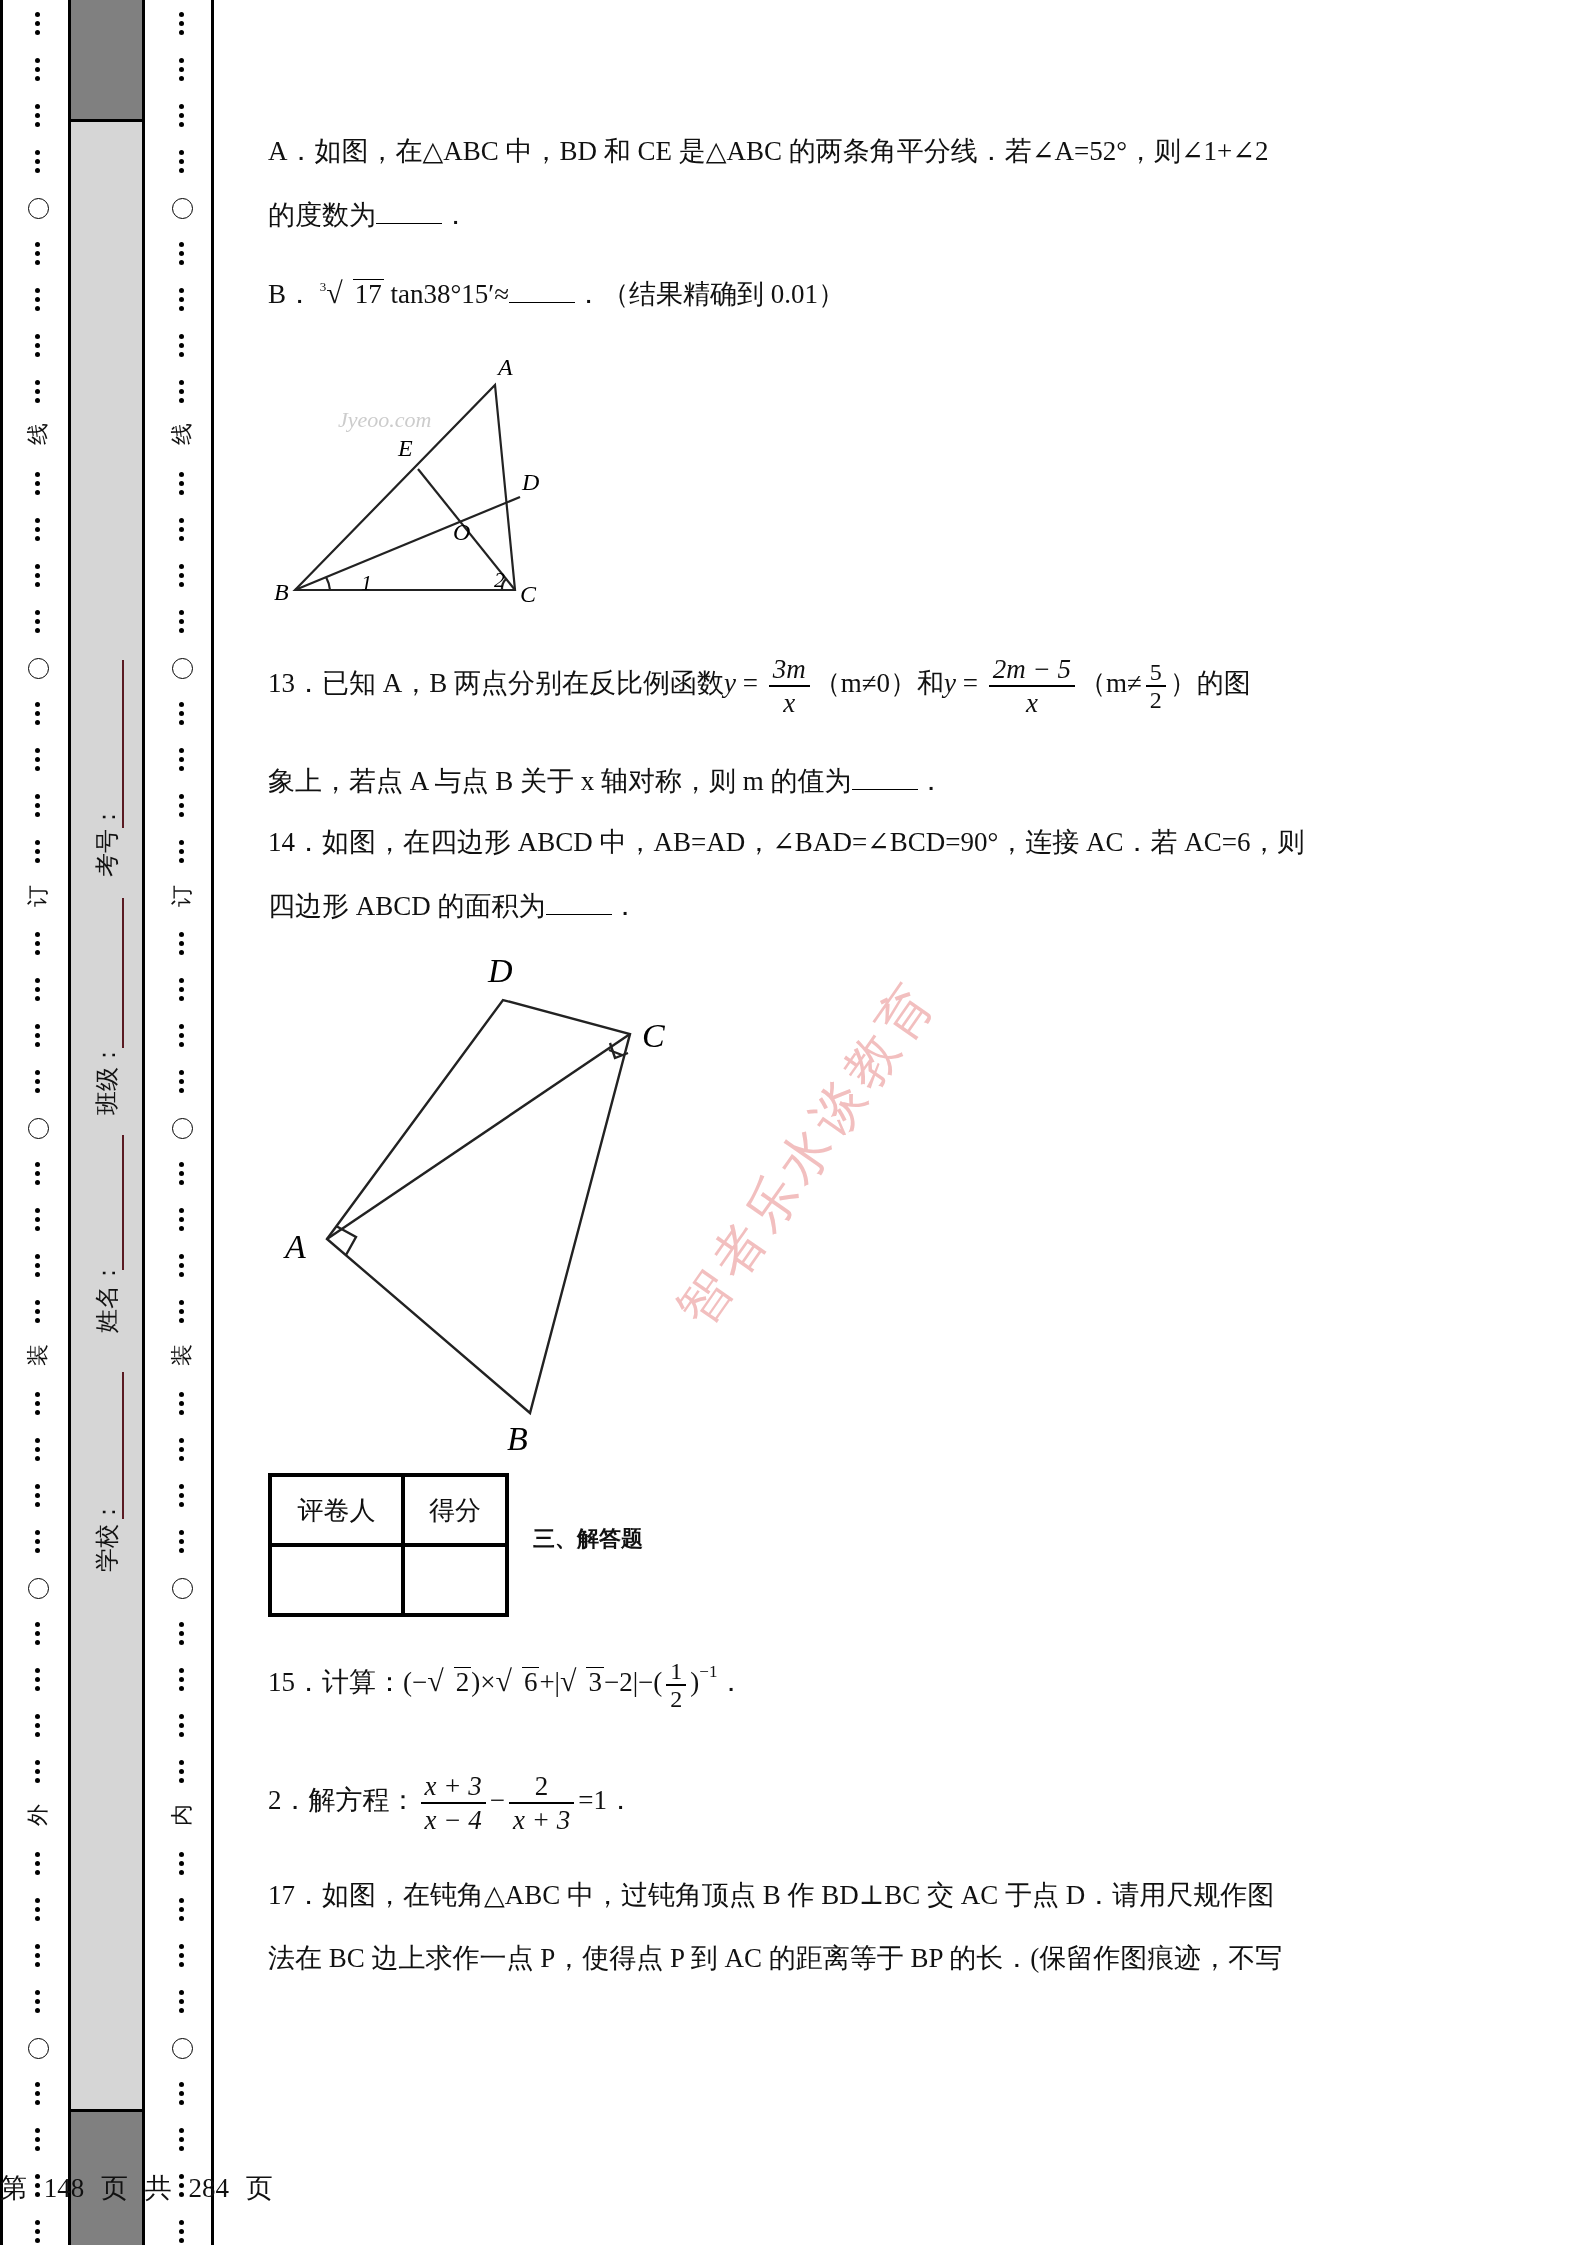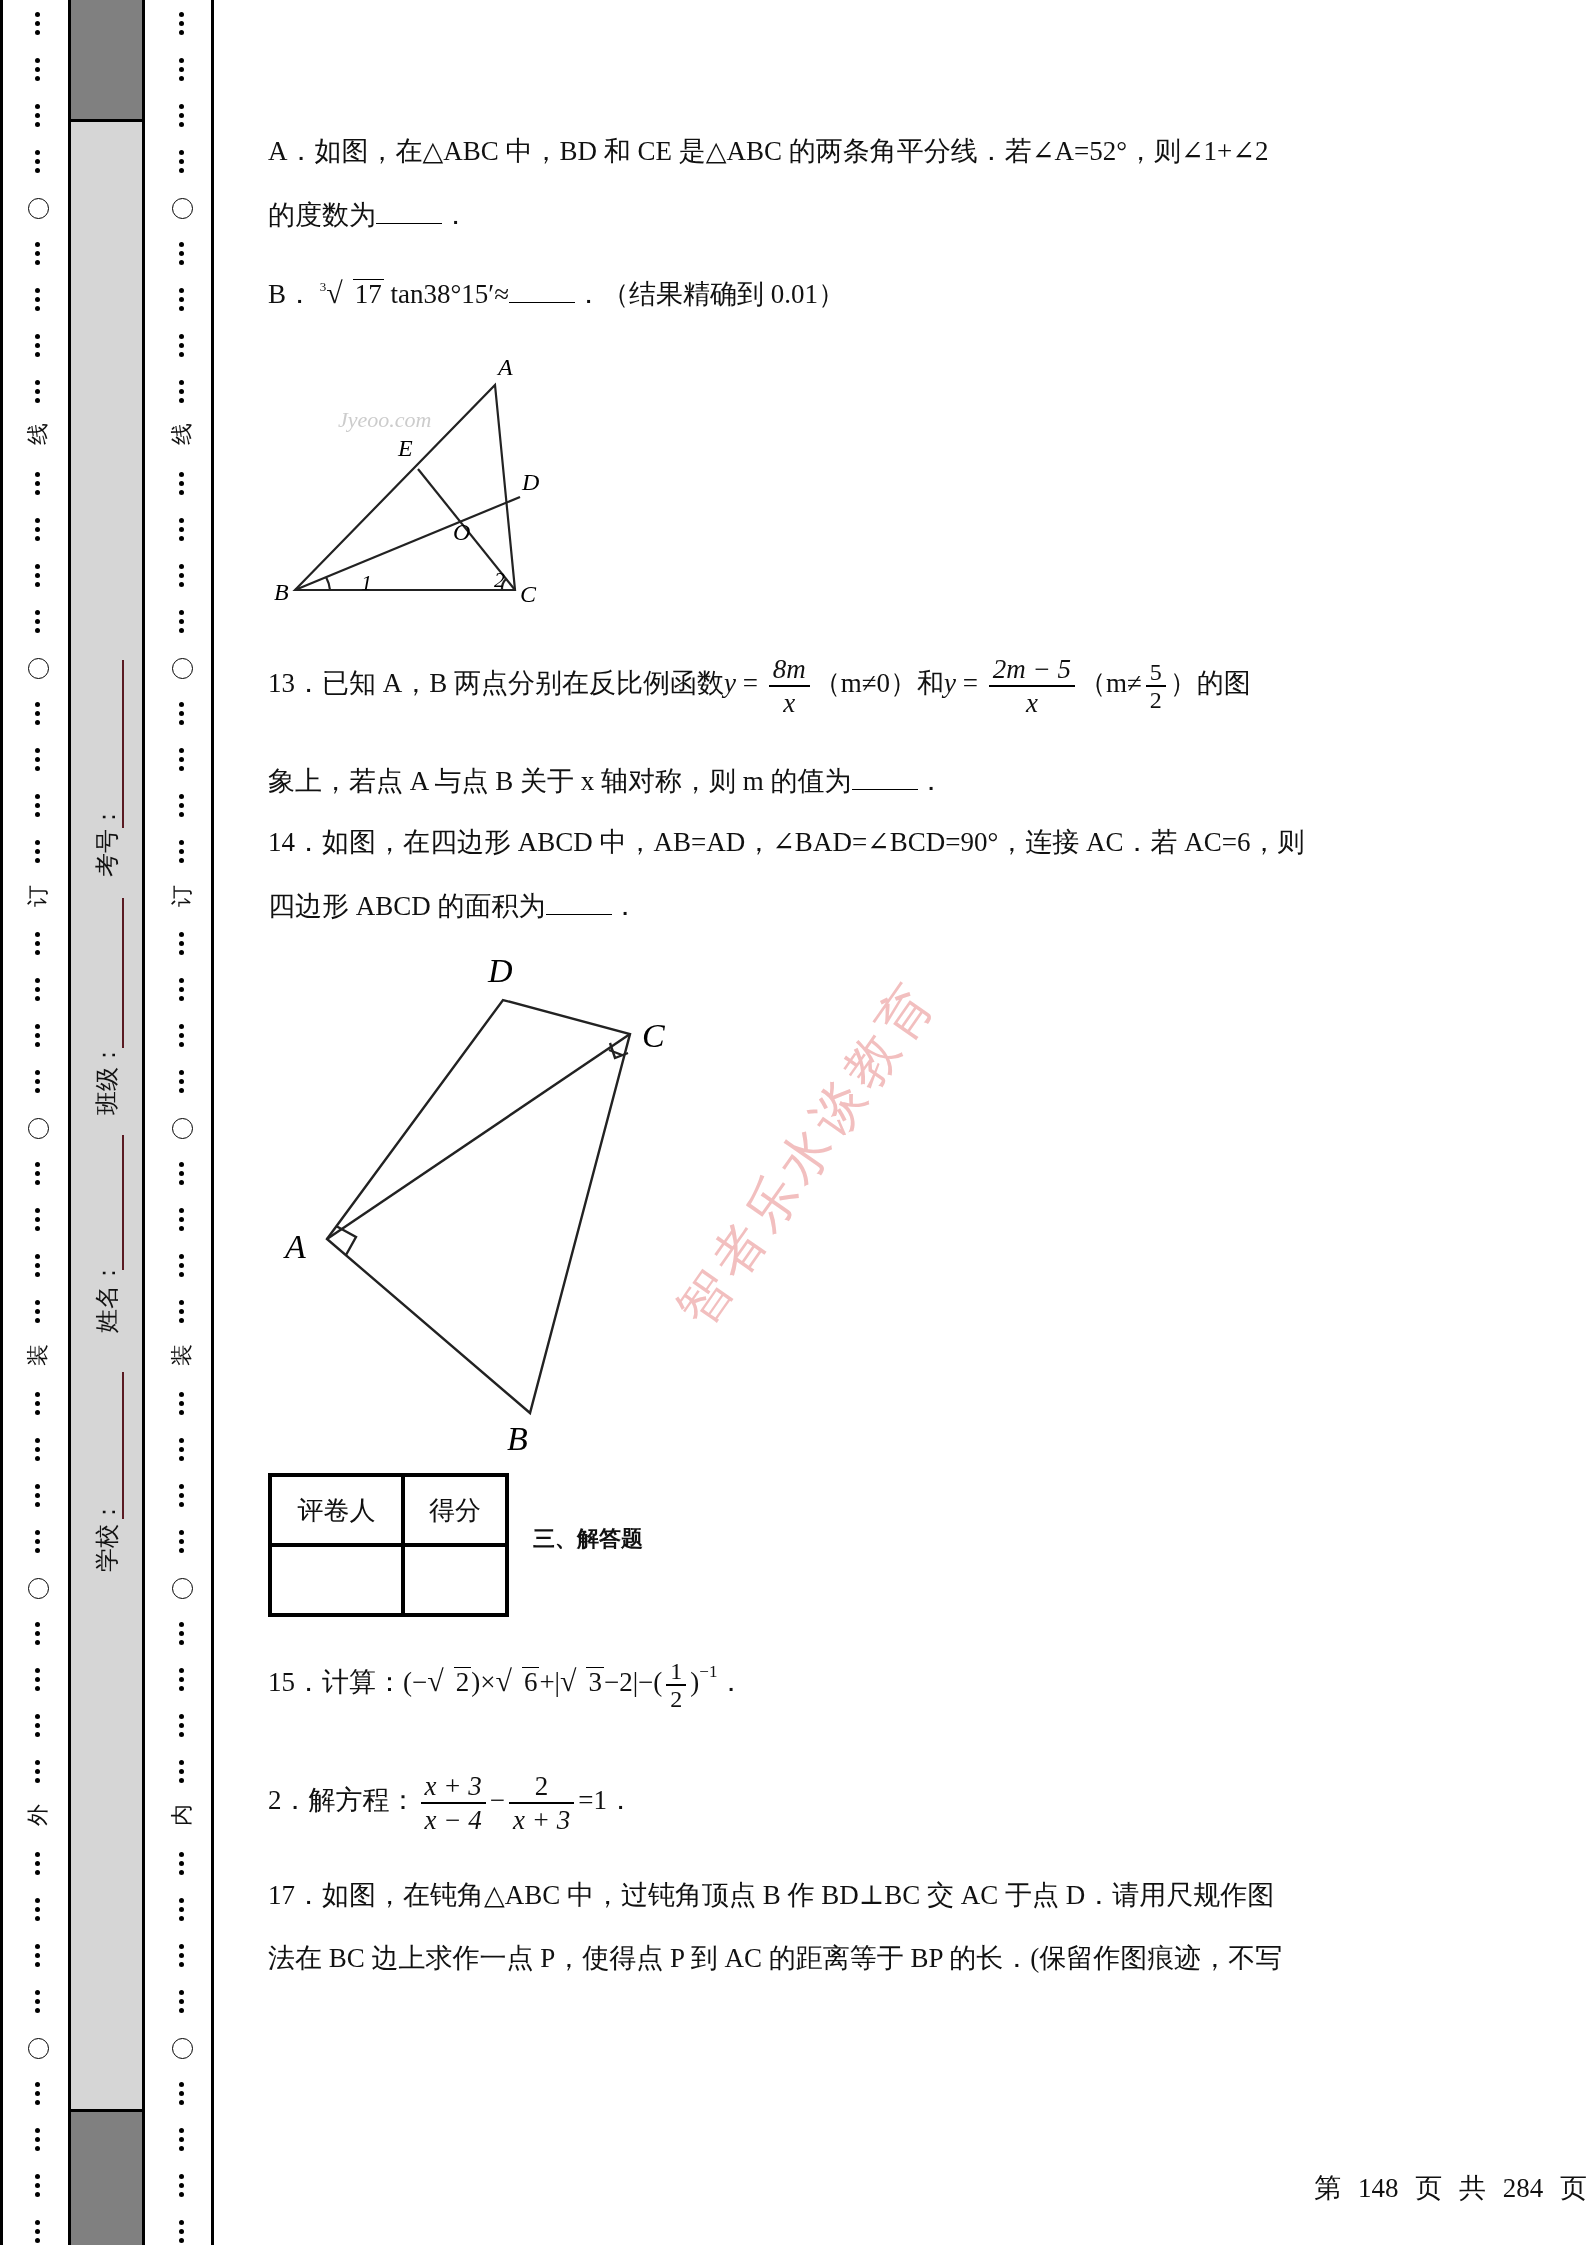--- a/index.html
+++ b/index.html
@@ -41,21 +41,21 @@
   .math { font-family: "Liberation Serif", serif; }
   .sqrt { display: inline-block; border-top: 1.6px solid #000; padding: 0 2px; margin-left: 10px; line-height: 28px; }
   .radical { font-size: 30px; }
   .sup { font-size: 17px; vertical-align: 14px; }
 
   table.score { position: absolute; border-collapse: collapse; }
   table.score td { border: 4px solid #000; width: 127px; height: 64px; text-align: center; font-size: 26px; font-family: "DejaVu Sans", sans-serif; }
   table.score td.c2 { width: 98px; }
 
   .section-title { position: absolute; font-size: 22px; font-weight: bold; font-family: "DejaVu Sans", sans-serif; }
-  .footer { position: absolute; top: 2170px; left: 0; width: 1587px; text-align: right; font-size: 27px; word-spacing: 10px; }
+  .footer { position: absolute; top: 2170px; left: 0; width: 1587px; text-align: left; font-size: 27px; word-spacing: 10px; }
 
   .watermark { position: absolute; left: 600px; top: 1120px; transform: rotate(-55deg); transform-origin: left top;
                font-size: 52px; color: #f0b4b4; letter-spacing: 6px; white-space: nowrap; font-family: "DejaVu Sans", sans-serif; opacity: 0.85; }
   svg.fig { position: absolute; overflow: visible; }
   svg.fig text { font-family: "Liberation Serif", serif; font-style: italic; }
 </style>
 </head>
 <body>
 
 <div class="binding">
@@ -537,21 +537,21 @@
   <text x="128" y="111" font-size="24">E</text>
   <text x="183" y="195" font-size="24">O</text>
   <text x="91" y="245" font-size="22" font-style="normal">1</text>
   <text x="224" y="242" font-size="22" font-style="normal">2</text>
 </svg>
 
 <div class="content">
 
   <div class="p" style="top:648px;line-height:70px">
     <span>13．已知 A，B 两点分别在反比例函数</span><span class="it">y</span><span> = </span><span class="frac">
-        <span class="num">8m</span>
+        <span class="num">3m</span>
         <span class="bar"></span>
         <span class="den">x</span>
       </span><span>（m≠0）和</span><span class="it">y</span><span> = </span><span class="frac">
         <span class="num">2m − 5</span>
         <span class="bar"></span>
         <span class="den">x</span>
       </span><span>（m≠</span><span class="frac small">
         <span class="num">5</span>
         <span class="bar"></span>
         <span class="den">2</span>

